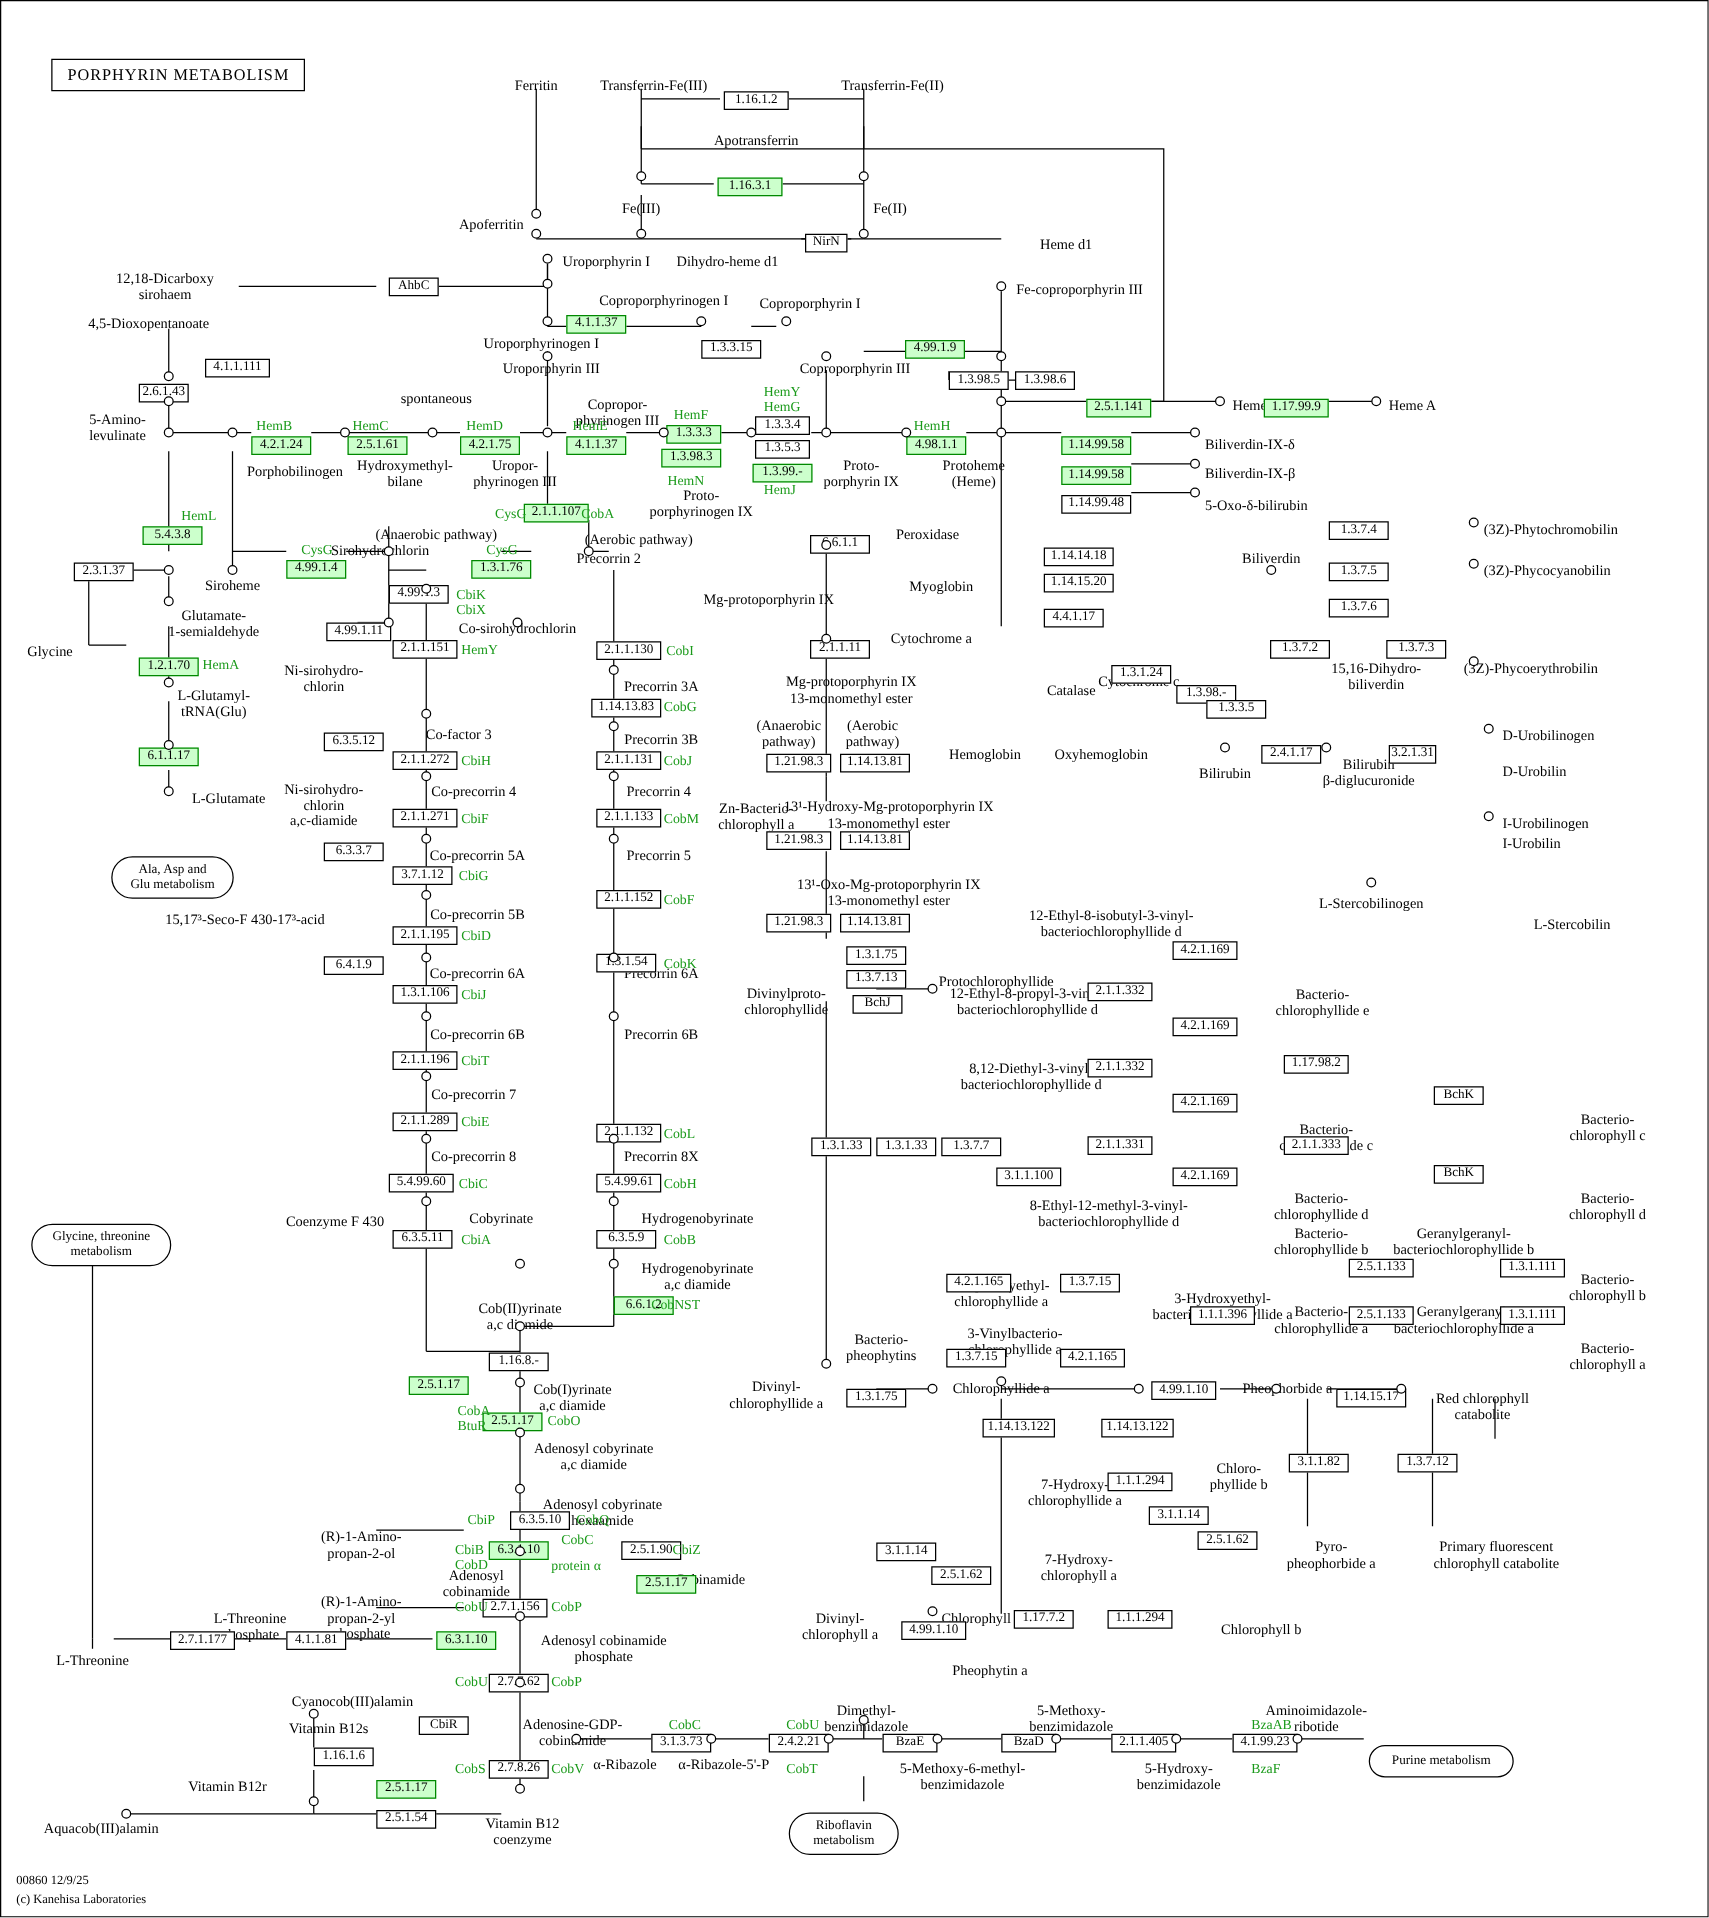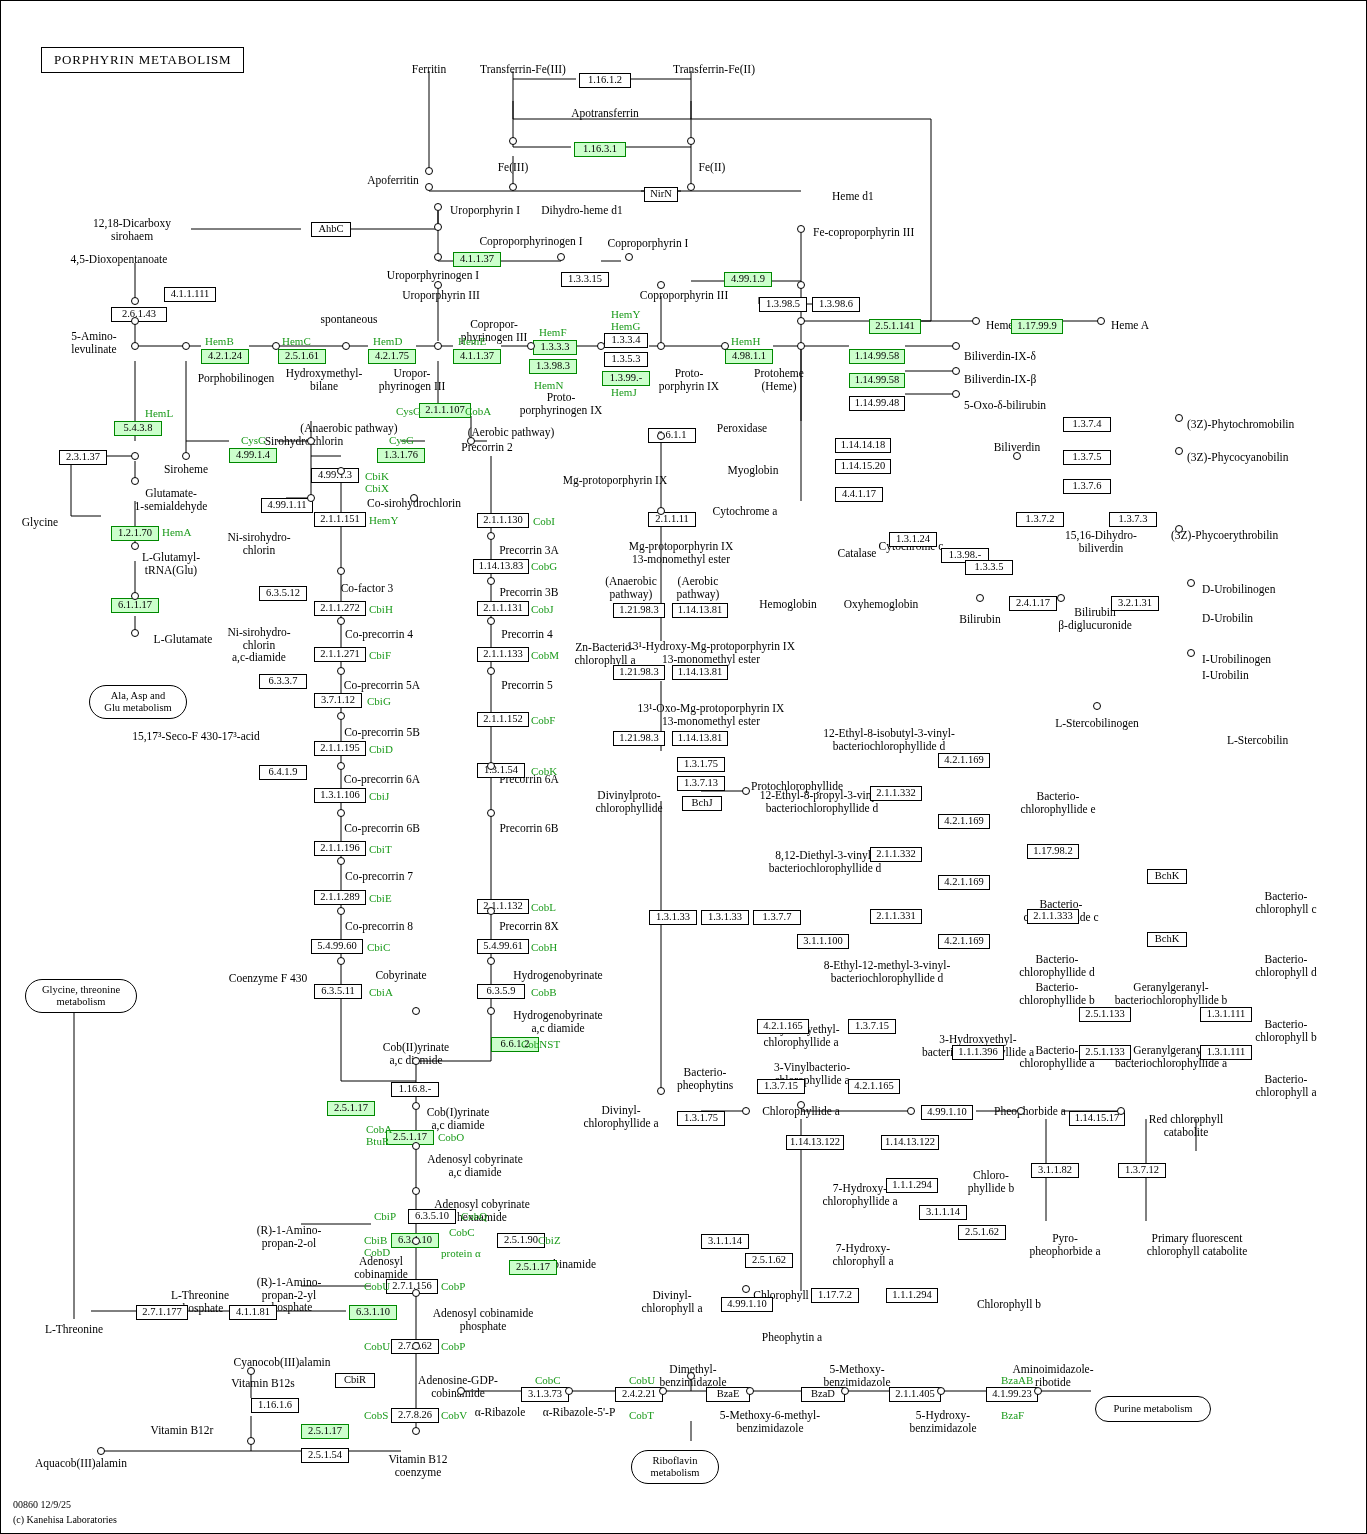--- a/index.html
+++ b/index.html
@@ -316,21 +316,21 @@
 pathway)</div>
       <div class="box" style="left: 578px; top: 72px; width: 52px;">1.16.1.2</div>
       <div class="box green" style="left: 573px; top: 141px; width: 52px;">1.16.3.1</div>
       <div class="box" style="left: 643px; top: 186px; width: 34px;">NirN</div>
       <div class="box" style="left: 310px; top: 221px; width: 40px;">AhbC</div>
       <div class="box green" style="left: 452px; top: 251px; width: 48px;">4.1.1.37</div>
       <div class="box" style="left: 560px; top: 271px; width: 48px;">1.3.3.15</div>
       <div class="box green" style="left: 723px; top: 271px; width: 48px;">4.99.1.9</div>
       <div class="box" style="left: 758px; top: 296px; width: 48px;">1.3.98.5</div>
       <div class="box" style="left: 811px; top: 296px; width: 48px;">1.3.98.6</div>
-      <div class="box" style="left: 110px; top: 306px; width: 56px;">2.6.1.43</div>
+      <div class="box" style="left: 110px; top: 306px; width: 40px;">2.6.1.43</div>
       <div class="box" style="left: 163px; top: 286px; width: 52px;">4.1.1.111</div>
       <div class="box green" style="left: 868px; top: 318px; width: 52px;">2.5.1.141</div>
       <div class="box green" style="left: 1010px; top: 318px; width: 52px;">1.17.99.9</div>
       <div class="box green" style="left: 200px; top: 348px; width: 48px;">4.2.1.24</div>
       <div class="box green" style="left: 277px; top: 348px; width: 48px;">2.5.1.61</div>
       <div class="box green" style="left: 367px; top: 348px; width: 48px;">4.2.1.75</div>
       <div class="box green" style="left: 452px; top: 348px; width: 48px;">4.1.1.37</div>
       <div class="box green" style="left: 532px; top: 339px; width: 44px;">1.3.3.3</div>
       <div class="box green" style="left: 528px; top: 358px; width: 48px;">1.3.98.3</div>
       <div class="box" style="left: 603px; top: 332px; width: 44px;">1.3.3.4</div>
@@ -364,21 +364,21 @@
       <div class="box" style="left: 313px; top: 511px; width: 52px;">2.1.1.151</div>
       <div class="box" style="left: 476px; top: 512px; width: 52px;">2.1.1.130</div>
       <div class="box" style="left: 647px; top: 511px; width: 48px;">2.1.1.11</div>
       <div class="box" style="left: 472px; top: 558px; width: 56px;">1.14.13.83</div>
       <div class="box" style="left: 258px; top: 585px; width: 48px;">6.3.5.12</div>
       <div class="box" style="left: 313px; top: 600px; width: 52px;">2.1.1.272</div>
       <div class="box" style="left: 476px; top: 600px; width: 52px;">2.1.1.131</div>
       <div class="box" style="left: 612px; top: 602px; width: 52px;">1.21.98.3</div>
       <div class="box" style="left: 671px; top: 602px; width: 56px;">1.14.13.81</div>
       <div class="box" style="left: 1008px; top: 595px; width: 48px;">2.4.1.17</div>
-      <div class="box" style="left: 1110px; top: 595px; width: 48px;">3.2.1.31</div>
+      <div class="box" style="left: 1110px; top: 595px; width: 38px;">3.2.1.31</div>
       <div class="box" style="left: 258px; top: 673px; width: 48px;">6.3.3.7</div>
       <div class="box" style="left: 313px; top: 646px; width: 52px;">2.1.1.271</div>
       <div class="box" style="left: 476px; top: 646px; width: 52px;">2.1.1.133</div>
       <div class="box" style="left: 612px; top: 664px; width: 52px;">1.21.98.3</div>
       <div class="box" style="left: 671px; top: 664px; width: 56px;">1.14.13.81</div>
       <div class="box" style="left: 313px; top: 692px; width: 48px;">3.7.1.12</div>
       <div class="box" style="left: 476px; top: 711px; width: 52px;">2.1.1.152</div>
       <div class="box" style="left: 313px; top: 740px; width: 52px;">2.1.1.195</div>
       <div class="box" style="left: 258px; top: 764px; width: 48px;">6.4.1.9</div>
       <div class="box" style="left: 612px; top: 730px; width: 52px;">1.21.98.3</div>

